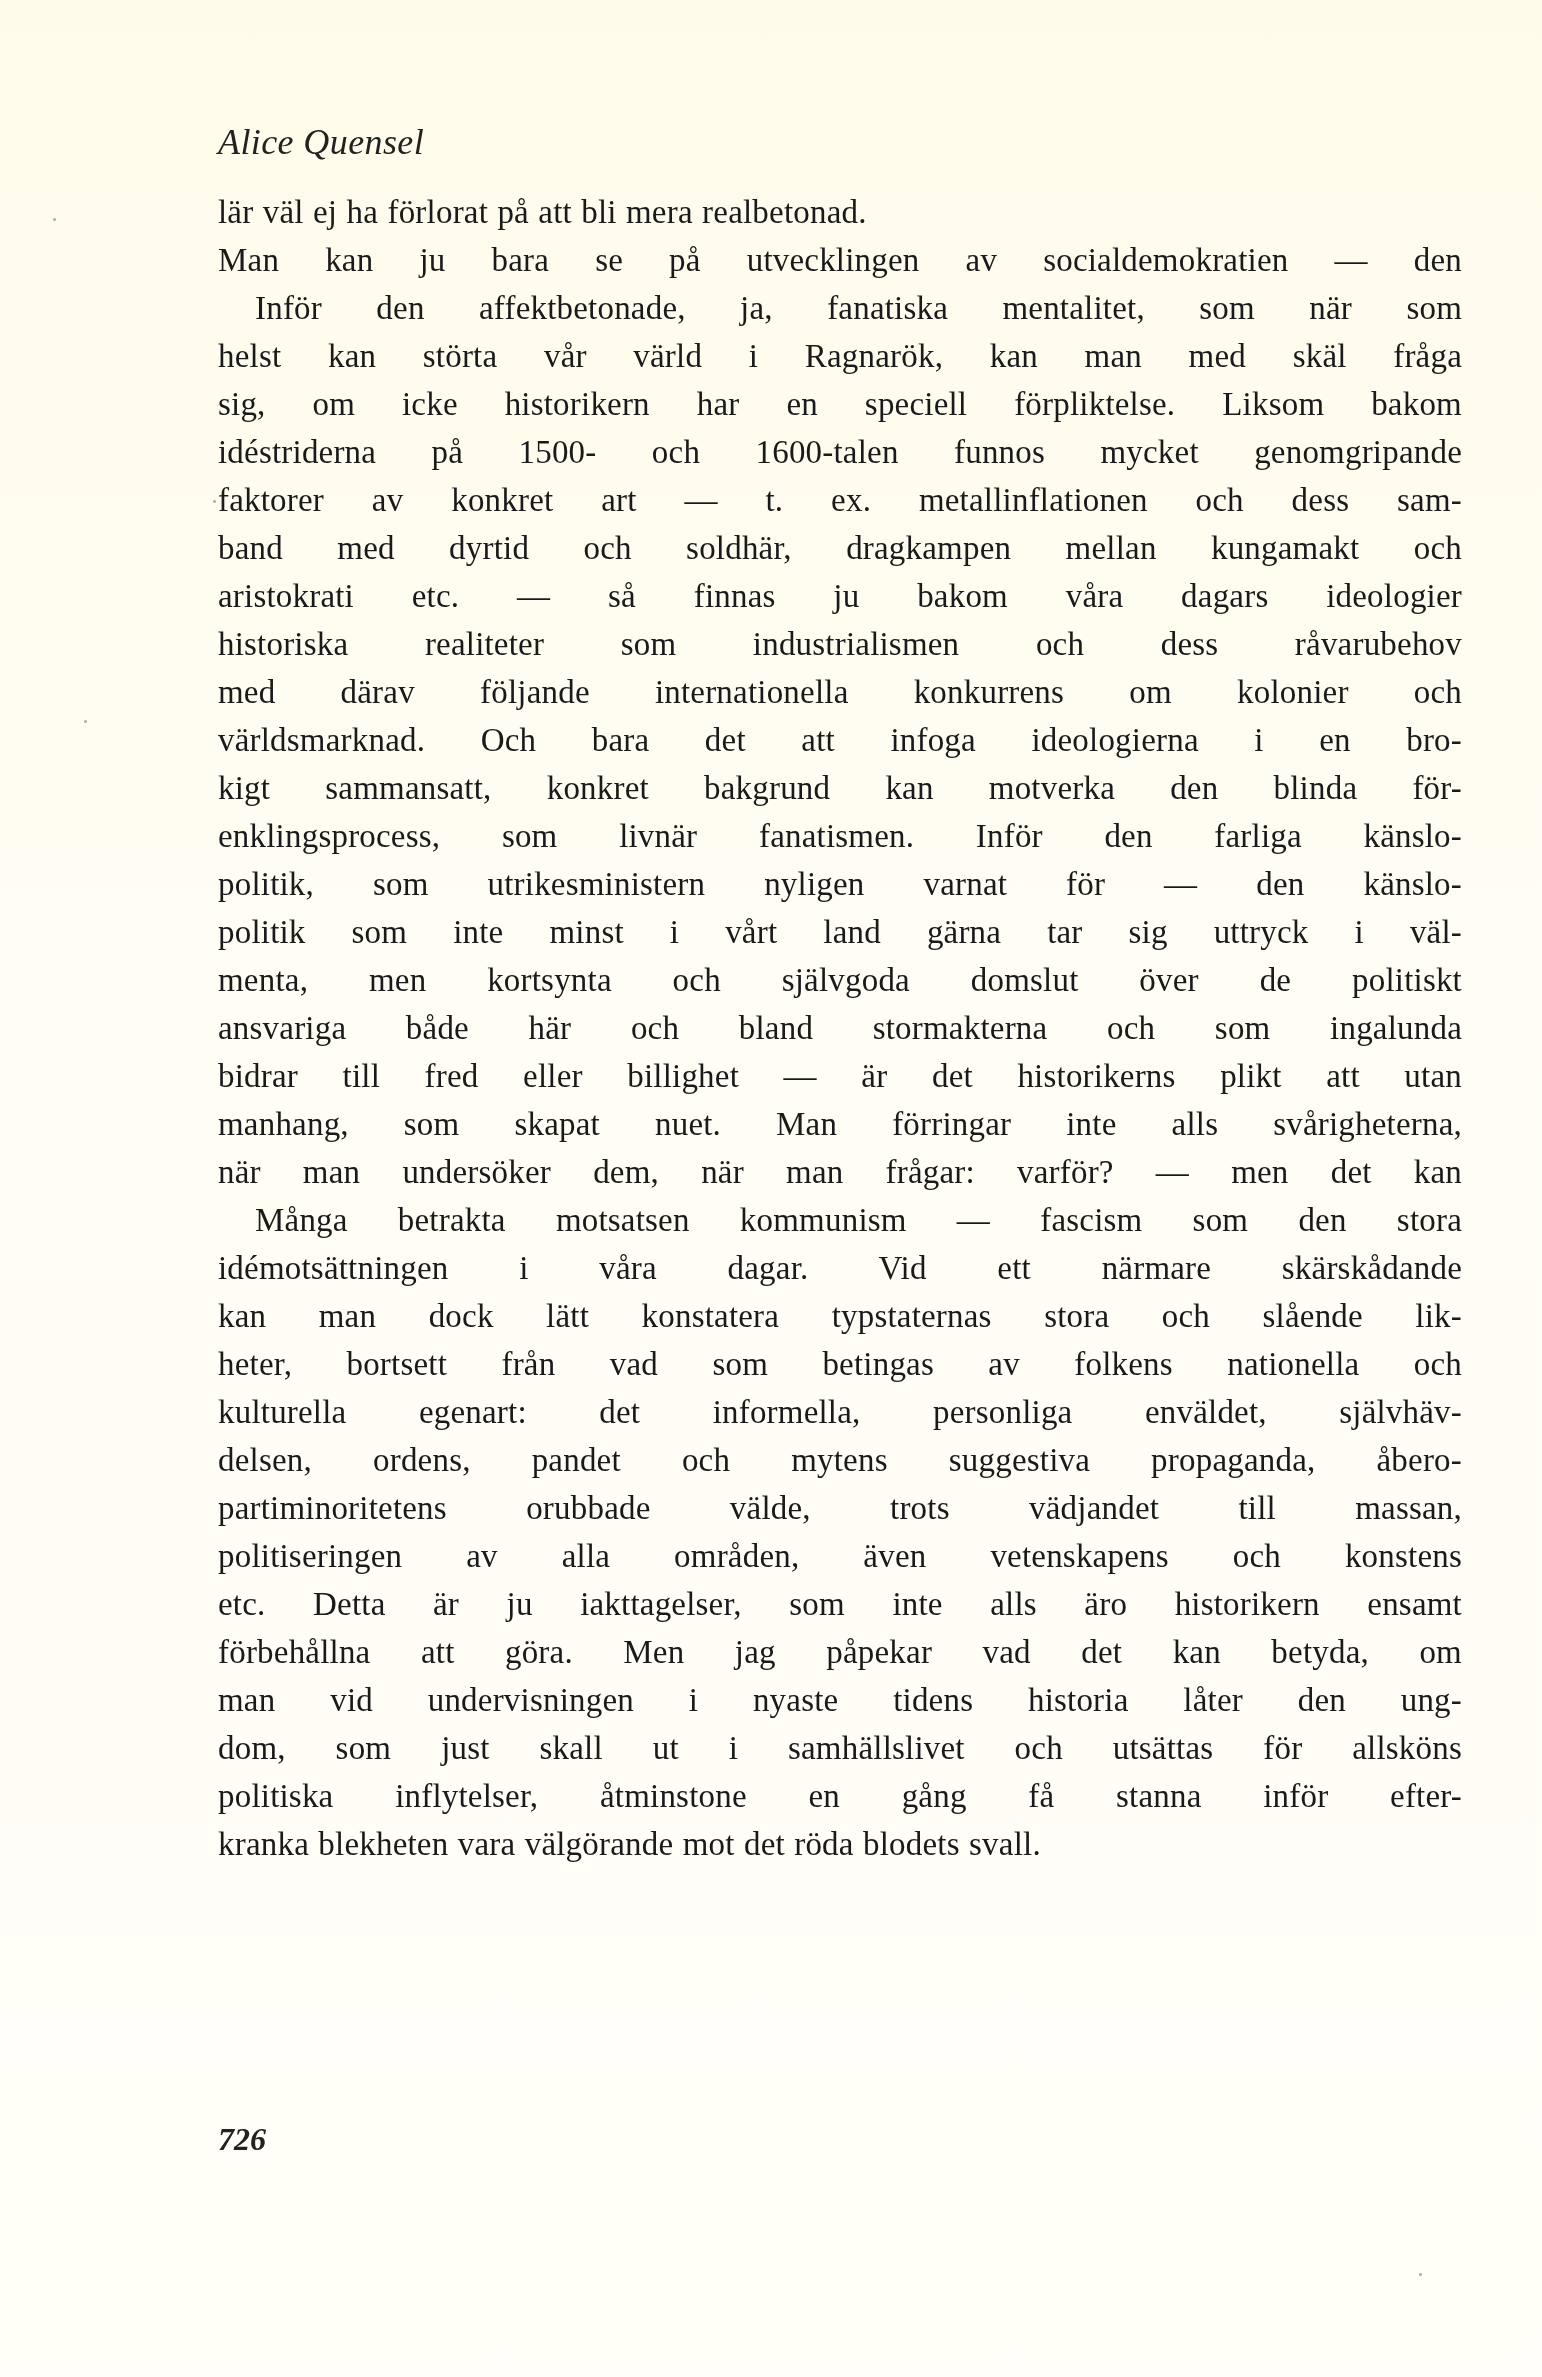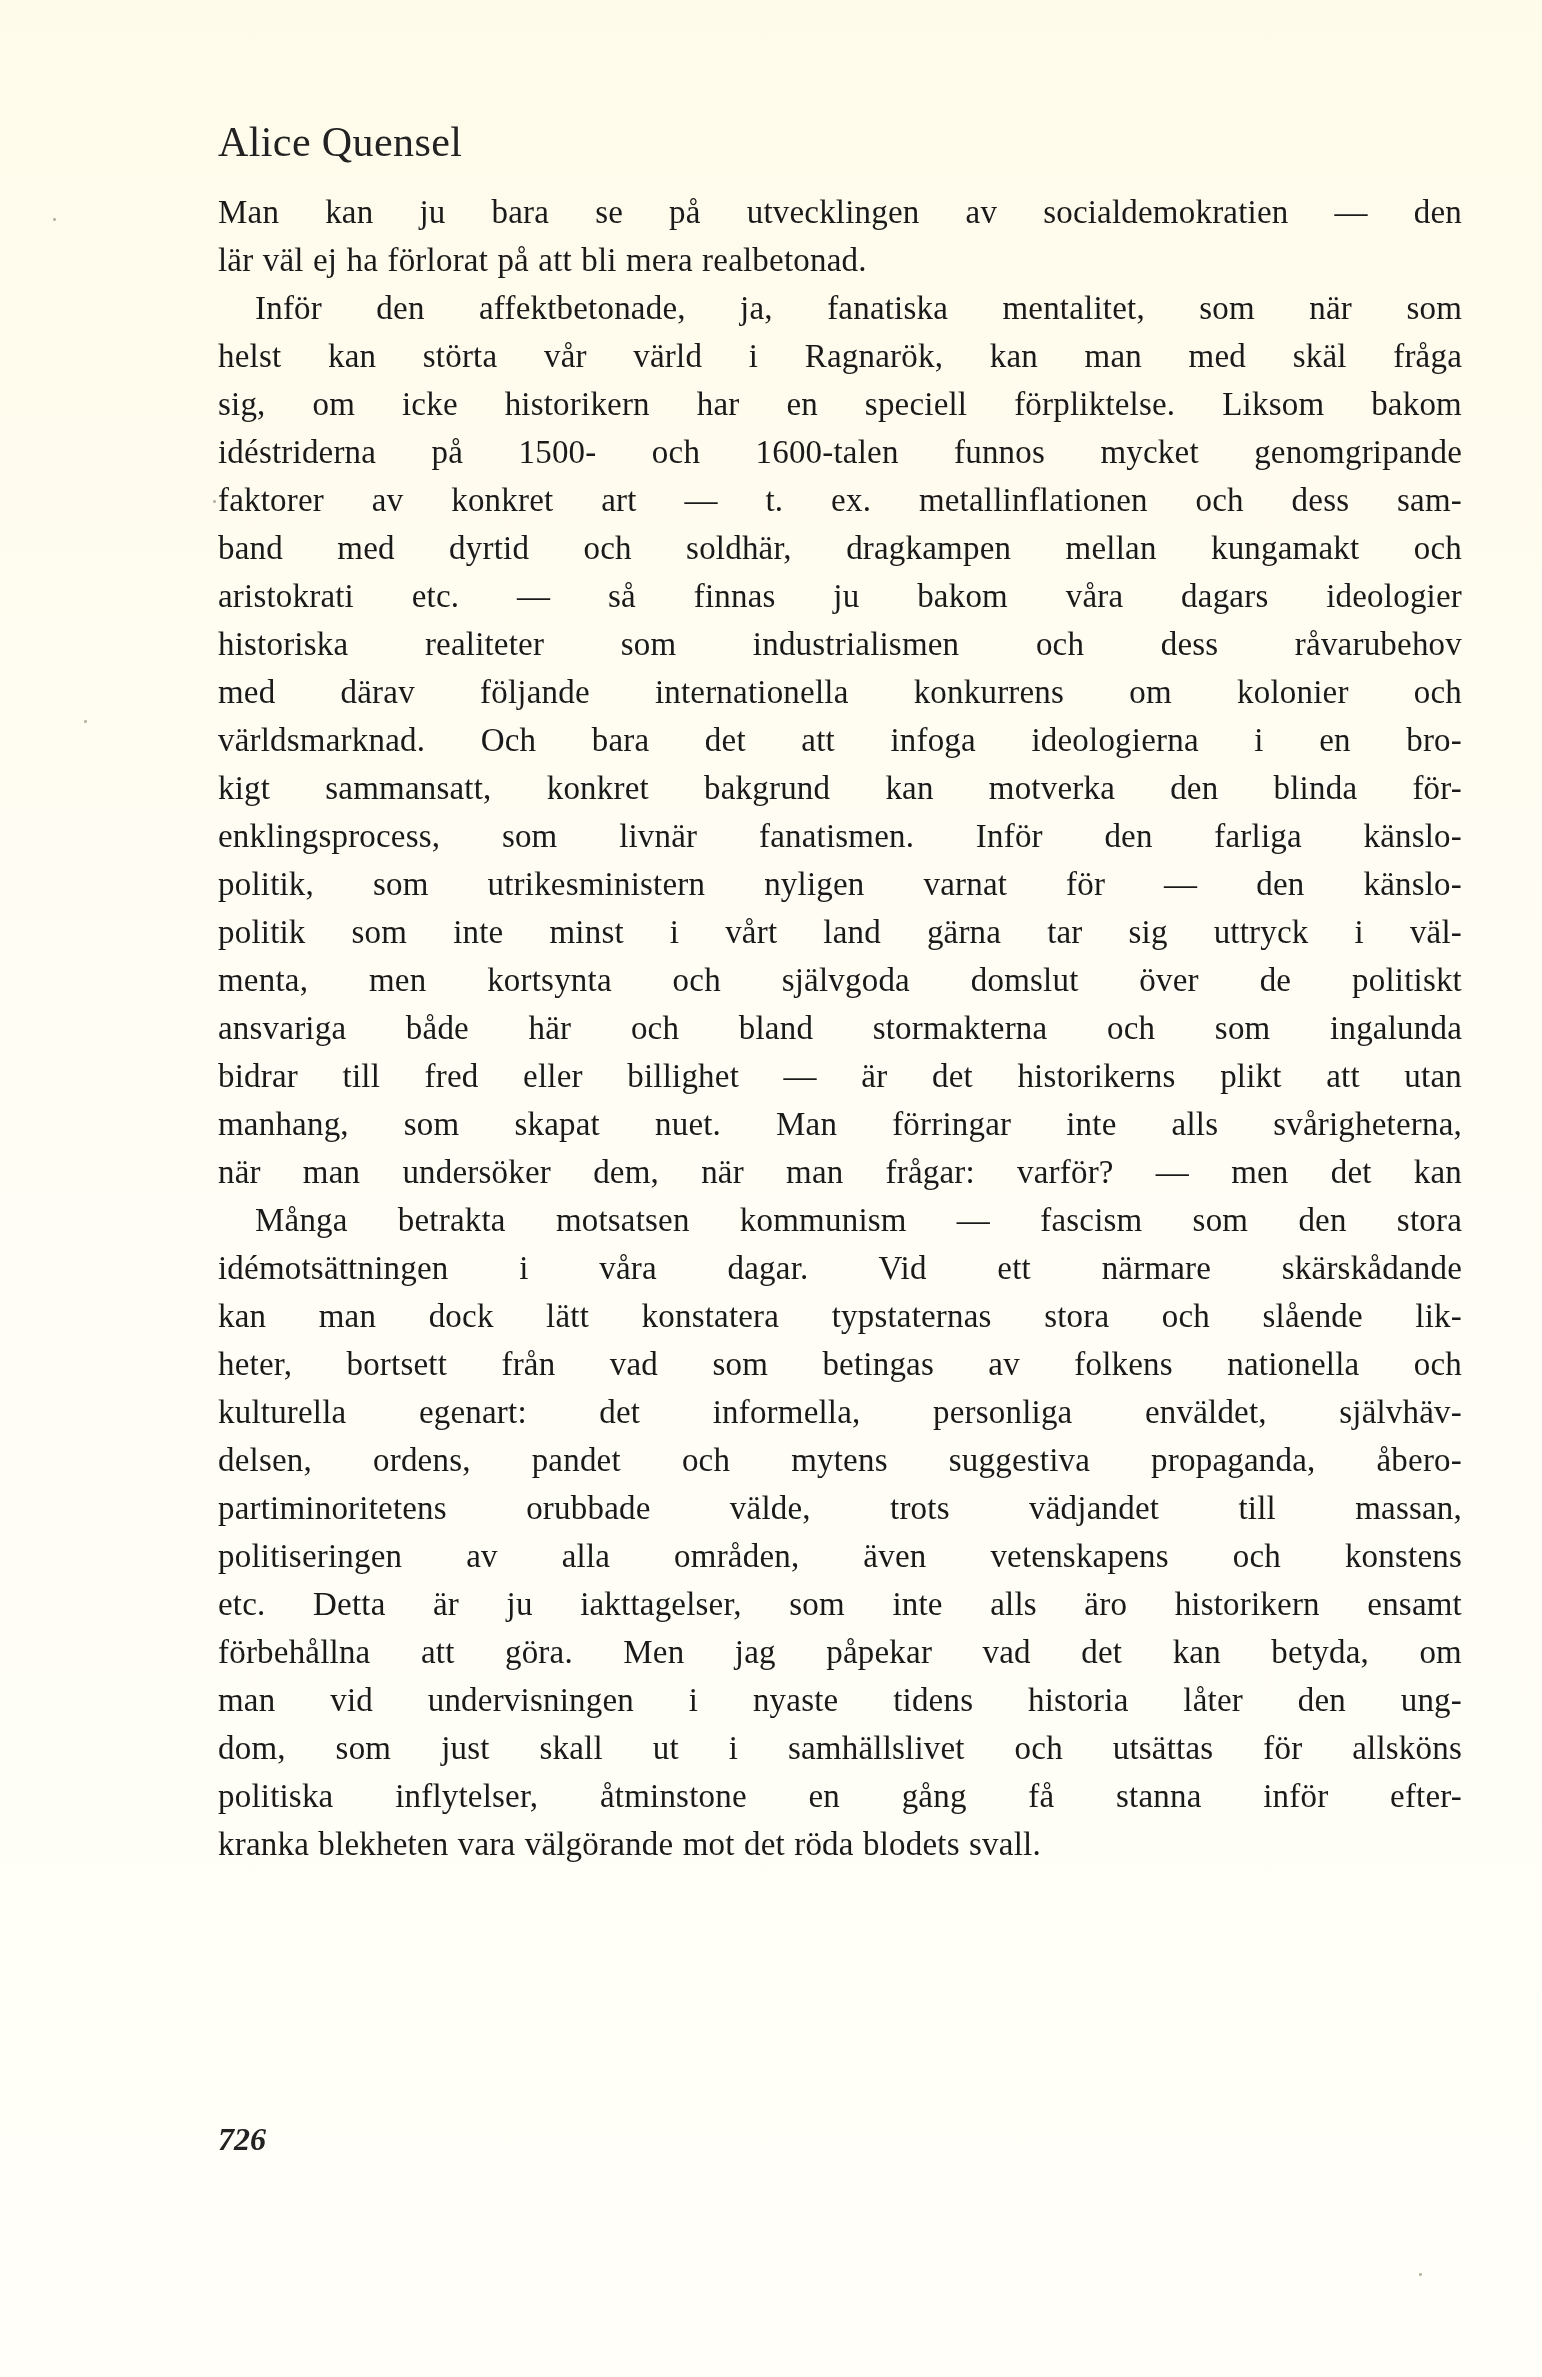--- a/index.html
+++ b/index.html
@@ -19,21 +19,22 @@
       position: absolute;
       left: 0; top: 0;
       width: 1543px;
       height: 2377px;
       background: linear-gradient(180deg, #fffbea 0%, #fffdf4 40%, #fffef8 100%);
     }
     .running-head {
       position: absolute;
       left: 218px;
       top: 123px;
-      font-size: 42px;
+      font-style: italic;
+      font-size: 36px;
       line-height: 39px;
       letter-spacing: 0.4px;
       color: #222;
     }
     .body-text {
       position: absolute;
       left: 218px;
       top: 188px;
       width: 1244px;
     }
@@ -81,22 +82,22 @@
     }
   </style>
 </head>
 <body>
 
 <div class="page">
   <div class="running-head">Alice Quensel</div>
 
   <div class="body-text" id="body-text">
       <div>
+        <div class="line last"><span class="txt">lär väl ej ha förlorat på att bli mera realbetonad.</span></div>
         <div class="line"><span class="txt">Man kan ju bara se på utvecklingen av socialdemokratien — den</span></div>
-        <div class="line last"><span class="txt">lär väl ej ha förlorat på att bli mera realbetonad.</span></div>
       </div>
       <div>
         <div class="line"><span class="txt" style="padding-left: 37px; box-sizing: border-box;">Inför den affektbetonade, ja, fanatiska mentalitet, som när som</span></div>
         <div class="line"><span class="txt">helst kan störta vår värld i Ragnarök, kan man med skäl fråga</span></div>
         <div class="line"><span class="txt">sig, om icke historikern har en speciell förpliktelse. Liksom bakom</span></div>
         <div class="line"><span class="txt">idéstriderna på 1500- och 1600-talen funnos mycket genomgripande</span></div>
         <div class="line"><span class="txt">faktorer av konkret art — t. ex. metallinflationen och dess sam-</span></div>
         <div class="line"><span class="txt">band med dyrtid och soldhär, dragkampen mellan kungamakt och</span></div>
         <div class="line"><span class="txt">aristokrati etc. — så finnas ju bakom våra dagars ideologier</span></div>
         <div class="line"><span class="txt">historiska realiteter som industrialismen och dess råvarubehov</span></div>

